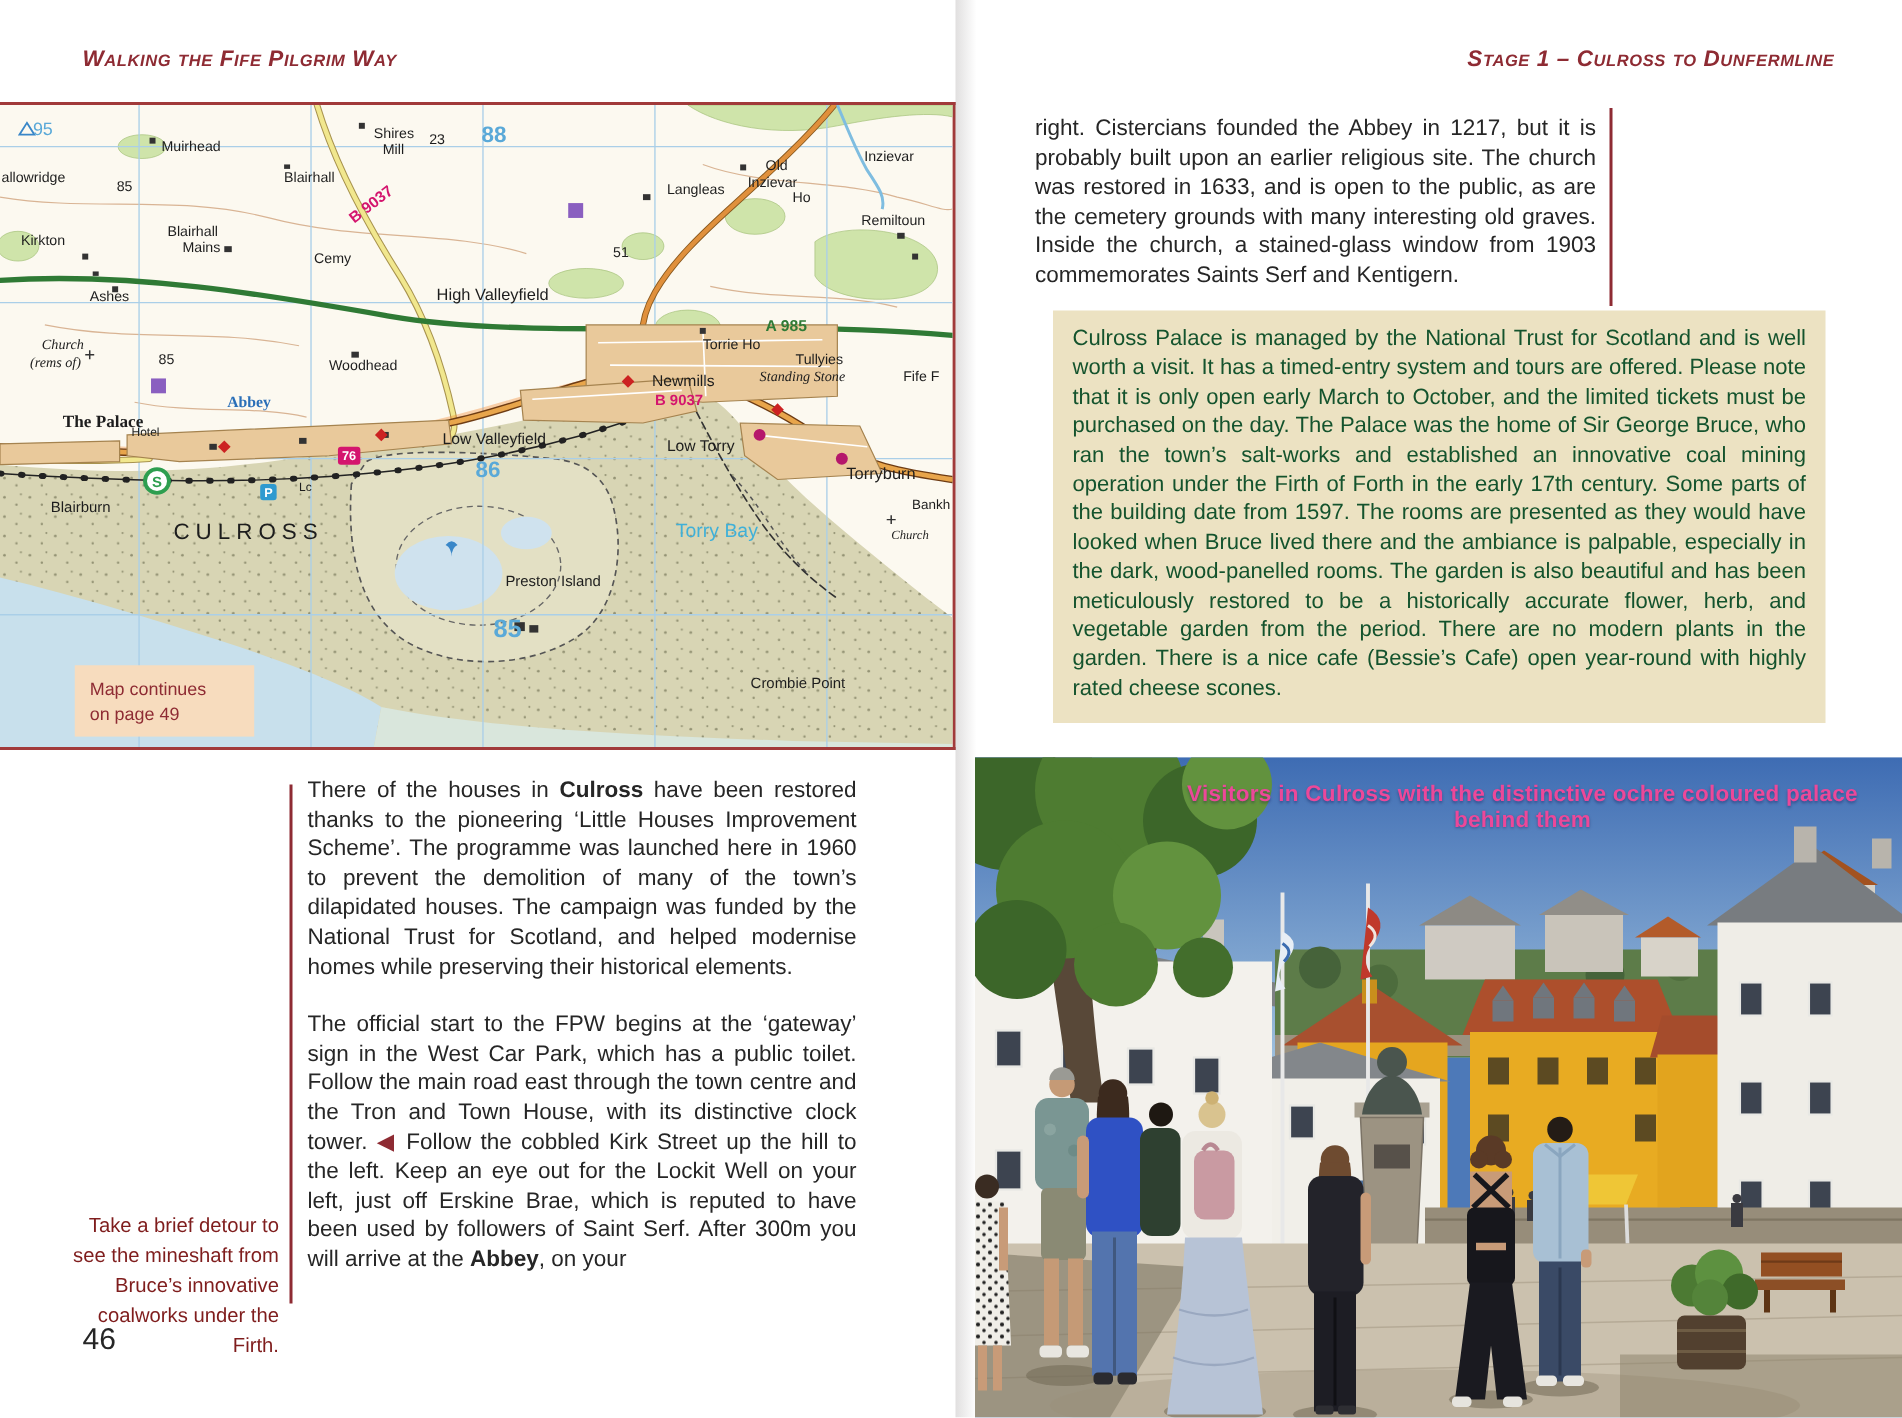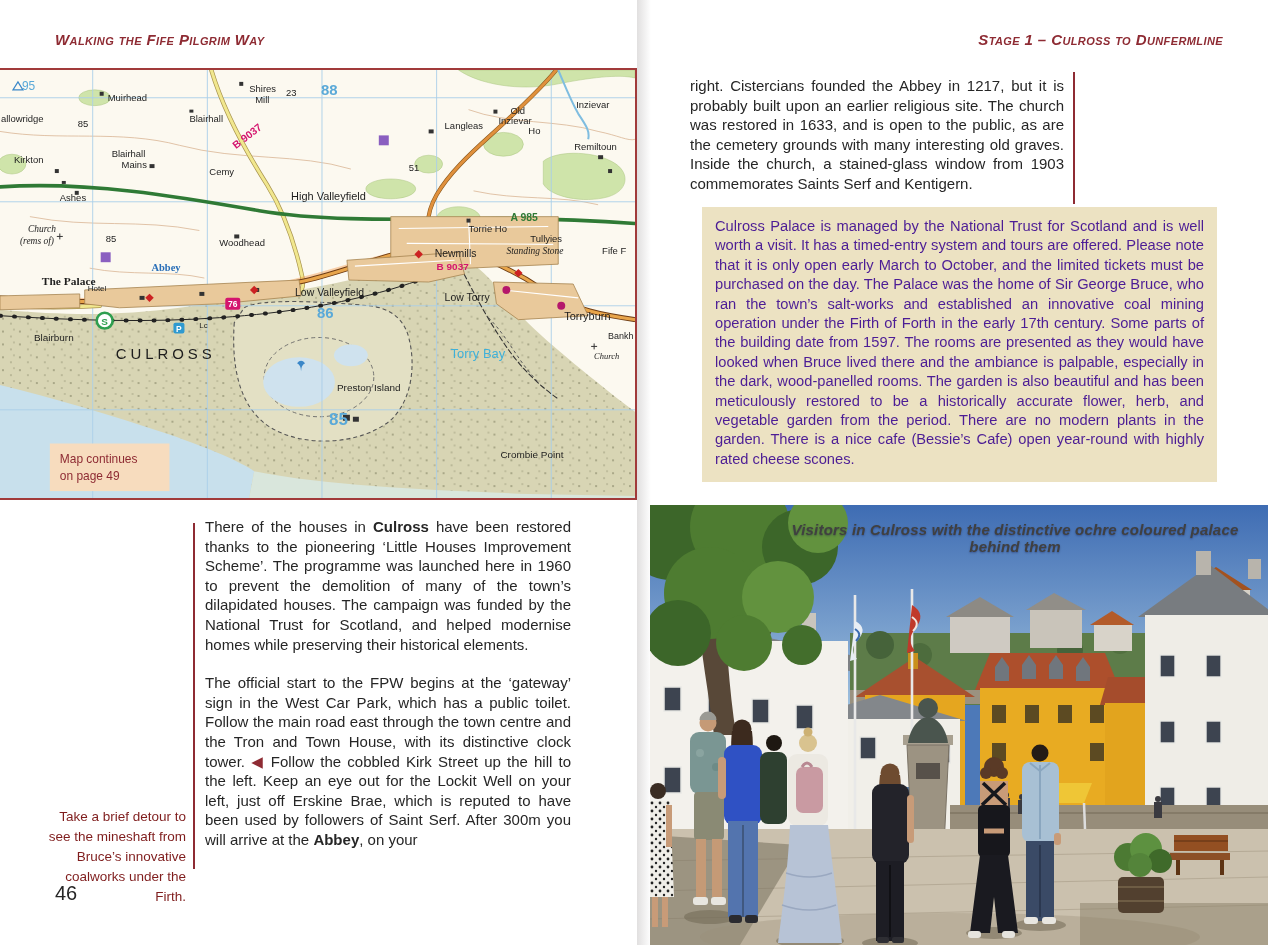--- a/index.html
+++ b/index.html
@@ -9,38 +9,38 @@
        color:#8e2b33;font-variant:small-caps;letter-spacing:.4px;}
   .hdr-left{left:55px;}
   .hdr-right{right:45px;text-align:center;}
   .map-wrap{position:absolute;left:0;top:68px;width:637px;height:432px;
             border-top:2px solid #a13a3a;border-right:2px solid #a13a3a;border-bottom:2px solid #a13a3a;
             box-sizing:border-box;background:#fbf8ef;}
   .map-wrap svg{display:block;width:100%;height:100%;}
   .photo-wrap{position:absolute;left:650px;top:505px;width:618px;height:440px;background:#4d79b8;}
   .photo-wrap svg{display:block;width:100%;height:100%;}
   .photo-caption{position:absolute;left:770px;top:521px;width:490px;text-align:center;
-       color:#404040;font-size:15px;font-style:italic;font-weight:bold;letter-spacing:.2px;
+       color:#ec4899;font-size:15px;font-weight:bold;letter-spacing:.2px;
        text-shadow:0 1px 2px rgba(0,0,60,.35);}
   .bodytext{font-size:15px;line-height:19.6px;text-align:justify;color:#262626;}
   .col-left{position:absolute;left:205px;top:517px;width:366px;}
   .col-left p{margin:0;}
   .col-left p + p{margin-top:19px;}
   .col-right{position:absolute;left:690px;top:76px;width:374px;}
   .vrule{position:absolute;width:2px;background:#8e2b33;}
   .vrule-left{left:193px;top:523px;height:346px;}
   .vrule-right{left:1073px;top:72px;height:132px;}
   .sidenote{position:absolute;left:44px;top:763px;width:142px;text-align:right;
        color:#7f1d1d;font-size:13.5px;line-height:20px;margin-top:44px;}
   .pageno{position:absolute;left:55px;top:882px;font-size:20px;color:#262626;}
   .infobox{position:absolute;left:702px;top:207px;width:515px;}
   .infobox-hd{background:#7e2023;color:#f7efe0;text-align:center;font-weight:bold;
        font-size:13.5px;letter-spacing:.5px;padding:3px 0 4px;}
   .infobox-bd{background:#ece2c2;padding:10px 13px 13px;font-size:14.7px;line-height:19.4px;
-       text-align:justify;color:#4c1d95;}
+       text-align:justify;color:#14532d;}
   .gutter{position:absolute;left:637px;top:0;width:14px;height:945px;
        background:linear-gradient(90deg,rgba(40,30,30,.14),rgba(40,30,30,0));pointer-events:none;}
   .accent{color:#8e2b33;}
   b{font-weight:bold;}
 </style>
 </head>
 <body>
 
 <div class="hdr hdr-left">Walking the Fife Pilgrim Way</div>
 

